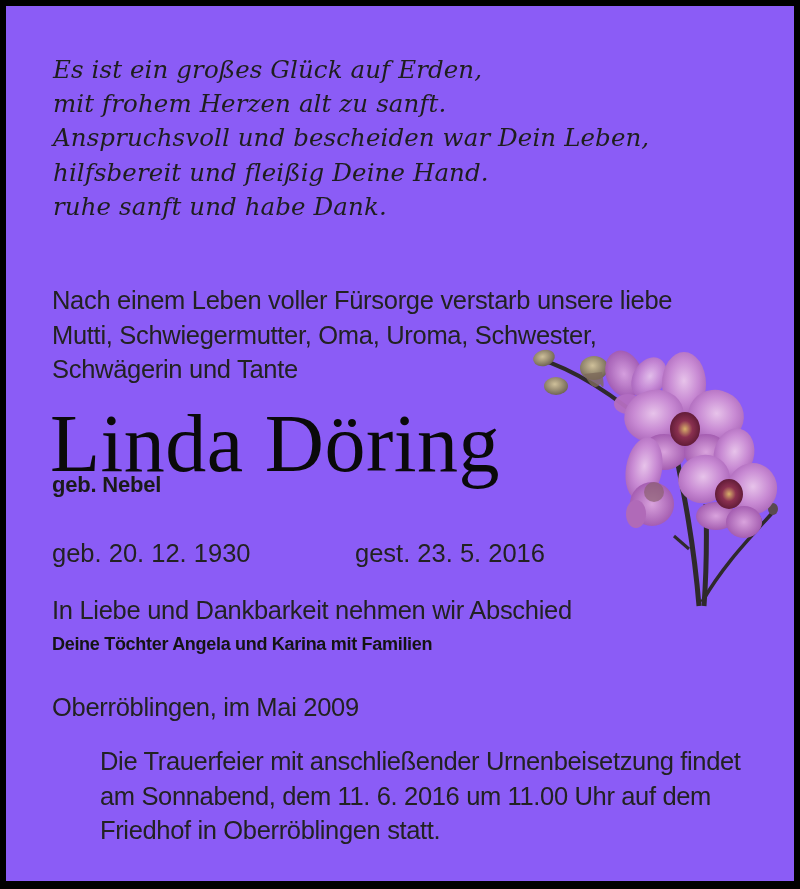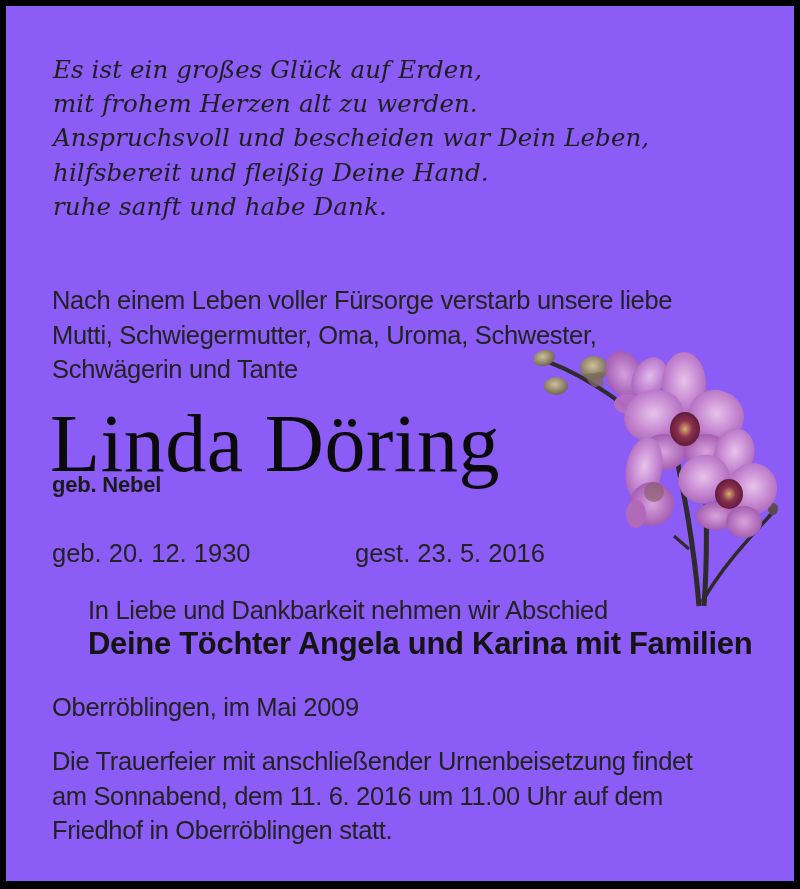--- a/index.html
+++ b/index.html
@@ -78,58 +78,58 @@
       line-height: 34px;
       margin-left: 36px;
     }
     .farewell {
       left: 46px;
       top: 587px;
       font-size: 25.5px;
       line-height: 34px;
       letter-spacing: -0.3px;
     }
-    .farewell div { height: 34px; margin-left: 36px; }
+    .farewell div { height: 34px; }
     .farewell .bold {
       font-weight: bold;
       color: #141414;
-      font-size: 31px;
+      font-size: 18px;
       letter-spacing: -0.3px;
     }
     .place {
       left: 46px;
       top: 684px;
       font-size: 25.5px;
       line-height: 34px;
       letter-spacing: -0.3px;
     }
     .service {
       left: 46px;
       top: 738px;
       font-size: 25.5px;
       line-height: 34.5px;
       letter-spacing: -0.35px;
     }
-    .service div { height: 34.5px; }
+    .service div { height: 34.5px; margin-left: 48px; }
     .orchid {
       position: absolute;
       left: 518px;
       top: 338px;
       width: 262px;
       height: 266px;
     }
   </style>
 </head>
 <body>
 
 <div class="card">
 
   <div class="abs poem">
     <div>Es ist ein großes Glück auf Erden,</div>
-    <div>mit frohem Herzen alt zu werden.</div>
+    <div>mit frohem Herzen alt zu sanft.</div>
     <div>Anspruchsvoll und bescheiden war Dein Leben,</div>
     <div>hilfsbereit und fleißig Deine Hand.</div>
     <div>ruhe sanft und habe Dank.</div>
   </div>
 
   <div class="abs sans intro">
     <div>Nach einem Leben voller Fürsorge verstarb unsere liebe</div>
     <div>Mutti, Schwiegermutter, Oma, Uroma, Schwester,</div>
     <div>Schwägerin und Tante</div>
   </div>

